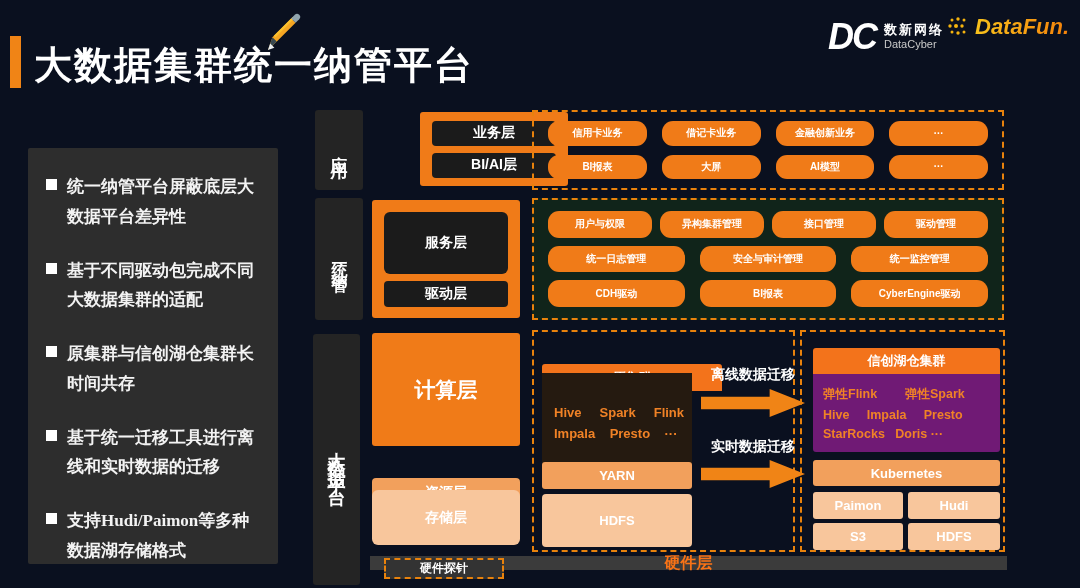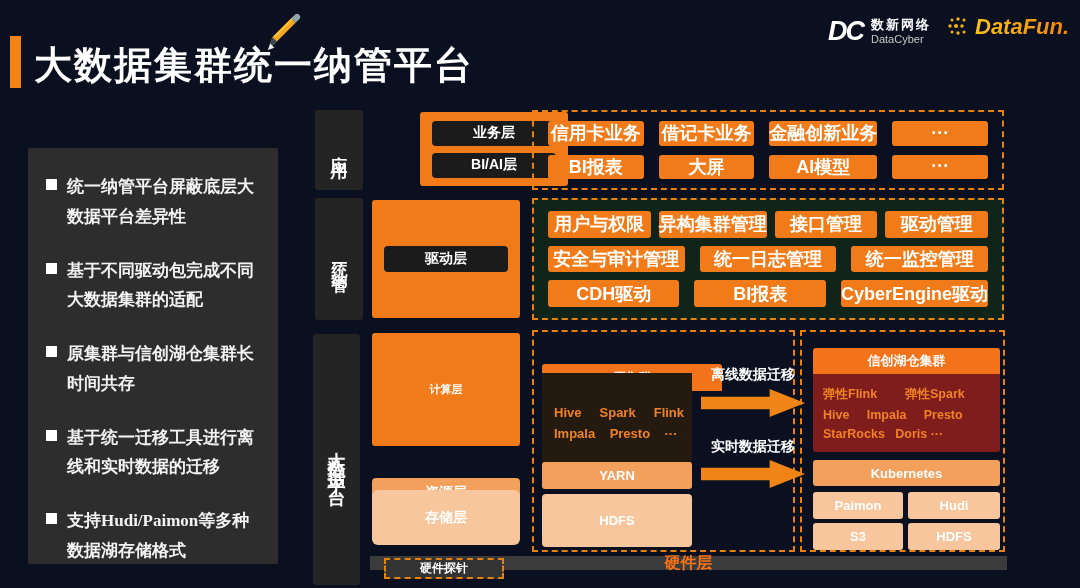--- a/index.html
+++ b/index.html
@@ -6,21 +6,21 @@
   #stage{position:relative;width:1080px;height:588px;background:#0A101F;overflow:hidden;
          font-family:"Liberation Sans",sans-serif;-webkit-font-smoothing:antialiased;}
   .abs{position:absolute;}
 
   
   #accent-bar{left:10px;top:36px;width:11px;height:52px;background:#F08416;}
   #page-title{left:34px;top:40px;font-family:"Liberation Serif",serif;font-size:38px;
               font-weight:bold;color:#FFFFFF;letter-spacing:2px;}
   #pencil{left:258px;top:8px;width:48px;height:48px;}
   #dc-logo{left:828px;top:16px;display:flex;align-items:center;gap:8px;}
-  #dc-mark{font-size:27px;font-weight:900;color:#FFFFFF;letter-spacing:-2px;font-style:italic;}
+  #dc-mark{font-size:36px;font-weight:900;color:#FFFFFF;letter-spacing:-2px;font-style:italic;}
   .dc-names{display:flex;flex-direction:column;line-height:1.25;}
   .dc-cn{color:#FFFFFF;font-size:13px;font-weight:bold;letter-spacing:2px;}
   .dc-en{color:#C9C9C9;font-size:11px;}
   #datafun-logo{left:946px;top:14px;display:flex;align-items:center;gap:3px;}
   #datafun-text{font-size:22px;font-weight:900;font-style:italic;
                 background:linear-gradient(90deg,#F8C21C,#F5820A);
                 -webkit-background-clip:text;background-clip:text;color:transparent;}
 
   
   #left-panel{left:28px;top:148px;width:250px;height:416px;background:#2D2D2D;
@@ -43,21 +43,21 @@
   .orange-cont{background:#F07B18;border-radius:3px;box-sizing:border-box;
                display:flex;flex-direction:column;justify-content:center;gap:7px;padding:8px 12px;}
   #cont-app-layers{left:372px;top:112px;width:148px;height:74px;margin-left:48px;}
   #cont-unified-layers{left:372px;top:200px;width:148px;height:118px;padding:11px 12px;}
   .black-box{background:#1B1B1B;border-radius:4px;color:#FFFFFF;font-weight:bold;font-size:14px;
              display:flex;align-items:center;justify-content:center;}
   .bb-sm{height:25px;}
   #svc-box{height:62px;border-radius:6px;}
   #drv-box{height:26px;}
   .solid-layer{display:flex;align-items:center;justify-content:center;color:#FFFFFF;
-               font-weight:bold;font-size:11px;}
+               font-weight:bold;font-size:21px;}
   #compute-layer{left:372px;top:333px;width:148px;height:113px;background:#F07B18;border-radius:3px;}
   #resource-layer{left:372px;top:455px;width:148px;height:29px;background:#F2A05C;border-radius:4px;font-size:14px;margin-top:23px;}
   #storage-layer{left:372px;top:490px;width:148px;height:55px;background:#F8C69C;border-radius:6px;font-size:14px;}
 
   
   #hw-bar{left:370px;top:556px;width:637px;height:14px;background:#3B3B3B;
           display:flex;align-items:center;justify-content:center;color:#f97316;
           font-weight:bold;font-size:16px;}
   #hw-probe{left:384px;top:558px;width:120px;height:21px;border:2px dashed #E8820C;
             background:#333333;box-sizing:border-box;display:flex;align-items:center;
@@ -66,37 +66,37 @@
   
   .dashed{border:2px dashed #E8820C;box-sizing:border-box;}
   #dash-app{left:532px;top:110px;width:472px;height:80px;
             display:grid;grid-template-columns:repeat(4,1fr);grid-template-rows:1fr 1fr;
             gap:9px 15px;padding:9px 14px;}
   #dash-unified{left:532px;top:198px;width:472px;height:122px;background:#10241A;
                 display:flex;flex-direction:column;gap:8px;padding:11px 14px;}
   .u-row{display:grid;gap:15px;flex:1;}
   .u-row-4{grid-template-columns:repeat(4,1fr);gap:8px;}
   .u-row-3{grid-template-columns:repeat(3,1fr);}
-  .obox{background:#F07B18;border-radius:3px;color:#FFFFFF;font-weight:bold;font-size:18px;
+  .obox{background:#F07B18;border-radius:11px;color:#FFFFFF;font-weight:bold;font-size:10px;
         display:flex;align-items:center;justify-content:center;white-space:nowrap;}
 
   
   #dash-src{left:532px;top:330px;width:263px;height:222px;}
   #dash-tgt{left:800px;top:330px;width:205px;height:222px;}
   .clu-header{background:#F3731B;border-radius:3px 3px 0 0;color:#FFFFFF;font-weight:bold;
               font-size:13px;display:flex;align-items:center;justify-content:center;}
   .clu-body{display:flex;flex-direction:column;justify-content:center;gap:6px;
             color:#F08226;font-weight:bold;white-space:pre;}
   #src-header{left:8px;top:32px;width:180px;height:27px;}
   #src-body{left:8px;top:41px;width:150px;height:100px;background:#251A10;
             border-radius:0 0 3px 3px;padding-left:12px;box-sizing:border-box;font-size:13px;}
   #src-yarn{left:8px;top:130px;width:150px;height:27px;background:#F2A05C;border-radius:3px;}
   #src-hdfs{left:8px;top:162px;width:150px;height:53px;background:#F8C69C;border-radius:4px;}
   #tgt-header{left:11px;top:16px;width:187px;height:26px;}
-  #tgt-body{left:11px;top:42px;width:187px;height:78px;background:#7f1d1d;
+  #tgt-body{left:11px;top:42px;width:187px;height:78px;background:#701a75;
             border-radius:0 0 3px 3px;padding-left:10px;box-sizing:border-box;font-size:12.5px;gap:5px;}
   #tgt-k8s{left:11px;top:128px;width:187px;height:26px;background:#F2A05C;border-radius:3px;}
   .peach{background:#F8C69C;border-radius:3px;color:#FFFFFF;font-weight:bold;font-size:13px;
          display:flex;align-items:center;justify-content:center;}
   #tgt-paimon{left:11px;top:160px;width:90px;height:27px;}
   #tgt-hudi{left:106px;top:160px;width:92px;height:27px;}
   #tgt-s3{left:11px;top:191px;width:90px;height:27px;}
   #tgt-hdfs{left:106px;top:191px;width:92px;height:27px;}
   .wlabel{color:#FFFFFF;font-weight:bold;font-size:13px;display:flex;align-items:center;justify-content:center;}
 
@@ -174,20 +174,21 @@
 
   <div class="abs vlabel" id="label-app">应用</div>
   <div class="abs vlabel" id="label-unified">统一纳管</div>
   <div class="abs vlabel" id="label-bigdata">大数据平台</div>
 
   <div class="abs orange-cont" id="cont-app-layers">
     <div class="black-box bb-sm">业务层</div>
     <div class="black-box bb-sm">BI/AI层</div>
   </div>
   <div class="abs orange-cont" id="cont-unified-layers">
+    <div class="black-box" id="svc-box">服务层</div>
     <div class="black-box" id="drv-box">驱动层</div>
   </div>
   <div class="abs solid-layer" id="compute-layer">计算层</div>
   <div class="abs solid-layer" id="resource-layer">资源层</div>
   <div class="abs solid-layer" id="storage-layer">存储层</div>
 
   <div class="abs" id="hw-bar">硬件层</div>
   <div class="abs" id="hw-probe">硬件探针</div>
 
   <div class="abs dashed" id="dash-app">
@@ -202,22 +203,22 @@
   </div>
 
   <div class="abs dashed" id="dash-unified">
     <div class="u-row u-row-4">
       <div class="obox">用户与权限</div>
       <div class="obox">异构集群管理</div>
       <div class="obox">接口管理</div>
       <div class="obox">驱动管理</div>
     </div>
     <div class="u-row u-row-3">
+      <div class="obox">统一日志管理</div>
       <div class="obox">安全与审计管理</div>
-      <div class="obox">统一日志管理</div>
       <div class="obox">统一监控管理</div>
     </div>
     <div class="u-row u-row-3">
       <div class="obox">CDH驱动</div>
       <div class="obox">BI报表</div>
       <div class="obox">CyberEngine驱动</div>
     </div>
   </div>
 
   <div class="abs dashed" id="dash-src">

